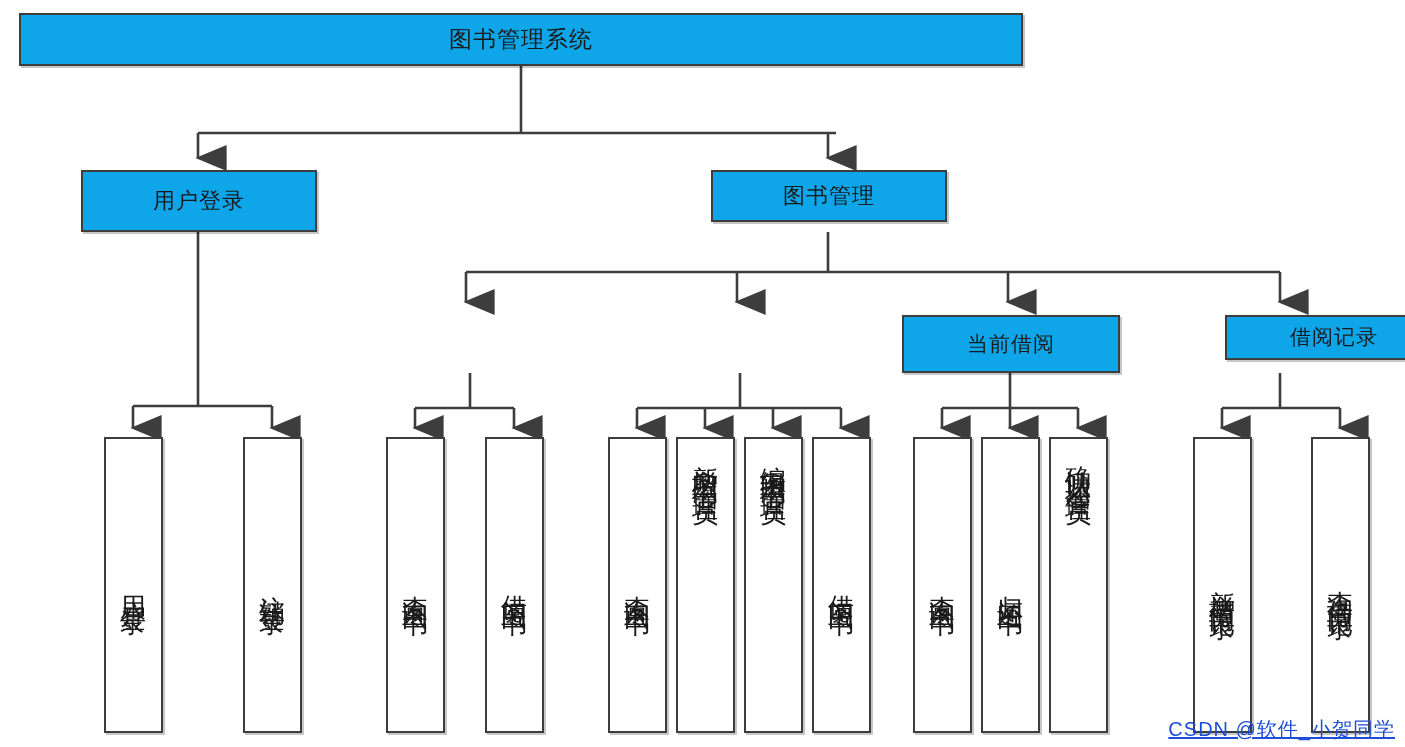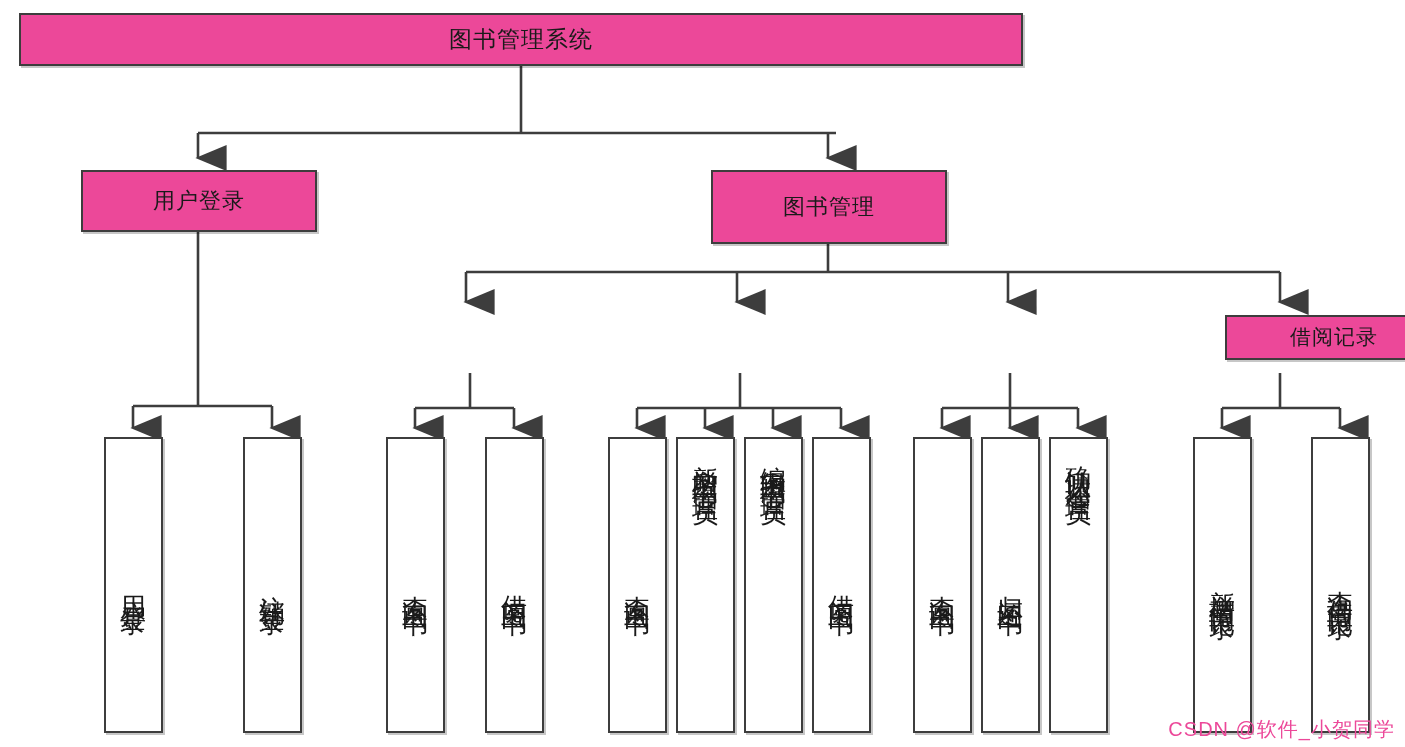--- a/index.html
+++ b/index.html
@@ -7,21 +7,21 @@
     width:1405px;height:747px;
     font-family:"Liberation Sans","DejaVu Sans",sans-serif;
     overflow:hidden;
   }
   #diagram-root{position:relative;width:1405px;height:747px;background:#fff;}
   svg#tree{position:absolute;left:0;top:0;width:1405px;height:747px;}
 
   .node-box{
     position:absolute;
     box-sizing:border-box;
-    background:#ec4899;
+    background:#0ea5e9;
     border:2px solid #3d3d3d;
     box-shadow:2px 2px 0 rgba(0,0,0,0.22);
     display:flex;
     align-items:center;
     justify-content:center;
     color:#1a1a1a;
   }
   .node-box .label{
     display:block;
     text-align:center;
@@ -54,24 +54,25 @@
     white-space:nowrap;
     margin-top:6px;
   }
   .leaf-box.centered{align-items:center;}
   .leaf-box.centered .vlabel{margin-top:0;}
 
   #watermark{
     position:absolute;
     right:10px;bottom:4px;
     font-size:20px;
-    color:#ec4899;
+    color:#1d4ed8;
     letter-spacing:1px;
     white-space:nowrap;
     pointer-events:none;
+    text-decoration:underline;
   }
 </style>
 </head>
 <body>
 
 <div id="diagram-root">
 
   <svg id="tree" viewBox="0 0 1405 747" xmlns="http://www.w3.org/2000/svg">
     <defs>
       <marker id="arrow" viewBox="0 0 10 12" refX="5" refY="11" markerWidth="10" markerHeight="12" orient="auto-start-reverse">
@@ -123,26 +124,29 @@
   </svg>
 
   <div class="node-box lvl1" style="left:19px;top:13px;width:1004px;height:53px;">
     <span class="label">图书管理系统</span>
   </div>
 
   <div class="node-box lvl2" style="left:81px;top:170px;width:236px;height:62px;">
     <span class="label">用户登录</span>
   </div>
 
-  <div class="node-box lvl2" style="left:711px;top:170px;width:236px;height:74px;">
+  <div class="node-box lvl2" style="left:711px;top:170px;width:236px;height:52px;">
     <span class="label">图书管理</span>
   </div>
 
 
 
+  <div class="node-box lvl3" style="left:902px;top:315px;width:218px;height:58px;">
+    <span class="label">当前借阅</span>
+  </div>
 
   <div class="node-box lvl3" style="left:1225px;top:315px;width:218px;height:45px;">
     <span class="label">借阅记录</span>
   </div>
 
   <div class="leaf-box centered" style="left:104px;top:437px;width:59px;height:296px;">
     <span class="vlabel">用户登录</span>
   </div>
 
   <div class="leaf-box centered" style="left:243px;top:437px;width:59px;height:296px;">

